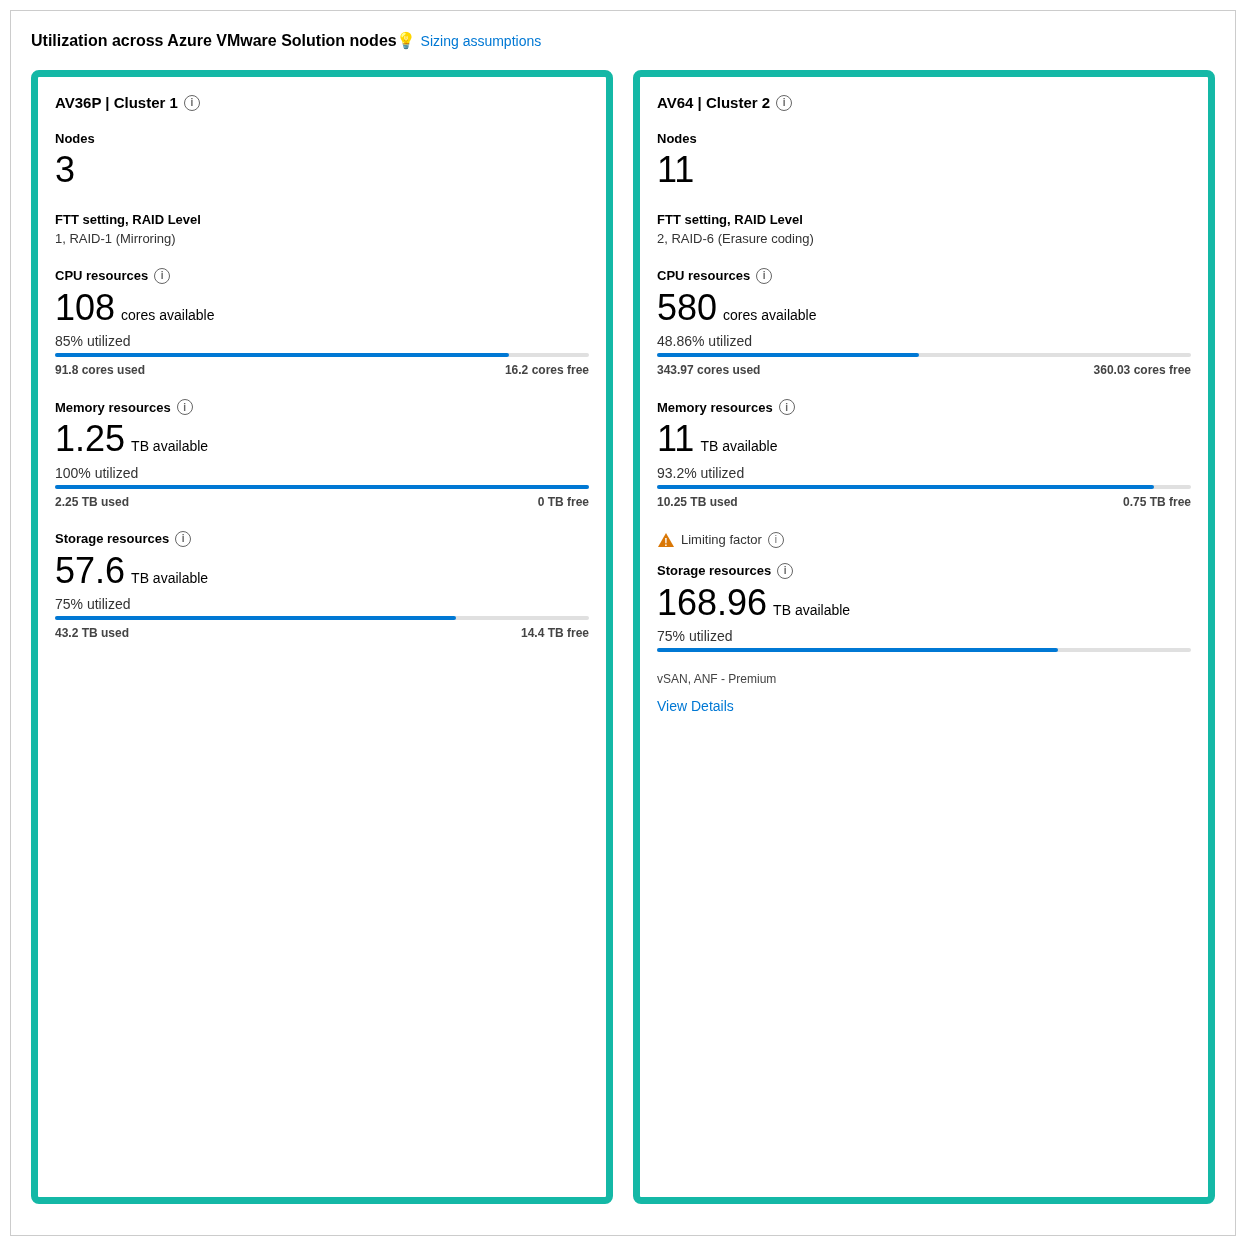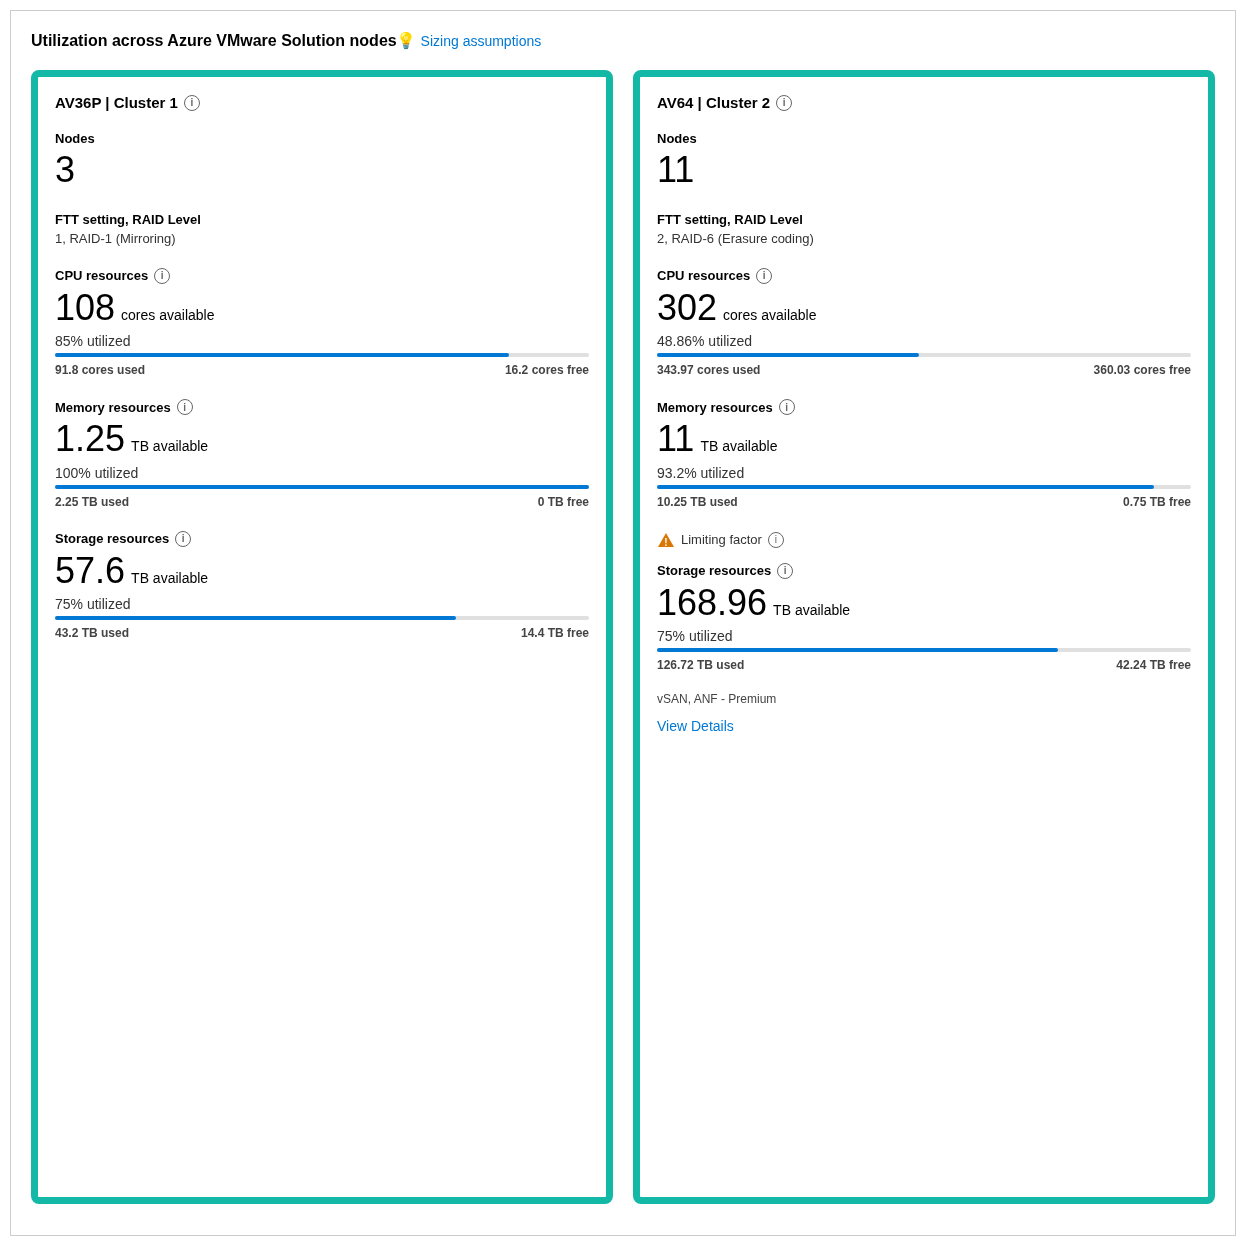--- a/index.html
+++ b/index.html
@@ -260,21 +260,21 @@
         <div class="section-label">FTT setting, RAID Level</div>
         <div class="section-value">2, RAID-6 (Erasure coding)</div>
       </div>
 
       <div class="section">
         <div class="section-label">
           <span>CPU resources</span>
           <span class="info-icon">i</span>
         </div>
         <div class="big-number">
-          <span>302</span>
+          <span>580</span>
           <span class="big-number-unit">cores available</span>
         </div>
         <div class="utilized-label">48.86% utilized</div>
         <div class="progress-bar-bg">
           <div class="progress-bar-fill" style="width: 49%"></div>
         </div>
         <div class="usage-row">
           <span>343.97 cores used</span>
           <span>360.03 cores free</span>
         </div>
@@ -316,23 +316,19 @@
           <span class="info-icon">i</span>
         </div>
         <div class="big-number">
           <span>168.96</span>
           <span class="big-number-unit">TB available</span>
         </div>
         <div class="utilized-label">75% utilized</div>
         <div class="progress-bar-bg">
           <div class="progress-bar-fill" style="width: 75%"></div>
         </div>
-        <div class="usage-row">
-          <span>126.72 TB used</span>
-          <span>42.24 TB free</span>
-        </div>
         <div class="storage-note">vSAN, ANF - Premium</div>
         <a class="view-details-link">View Details</a>
       </div>
     </div>
 
   </div>
 </div>
 
 </body></html>

